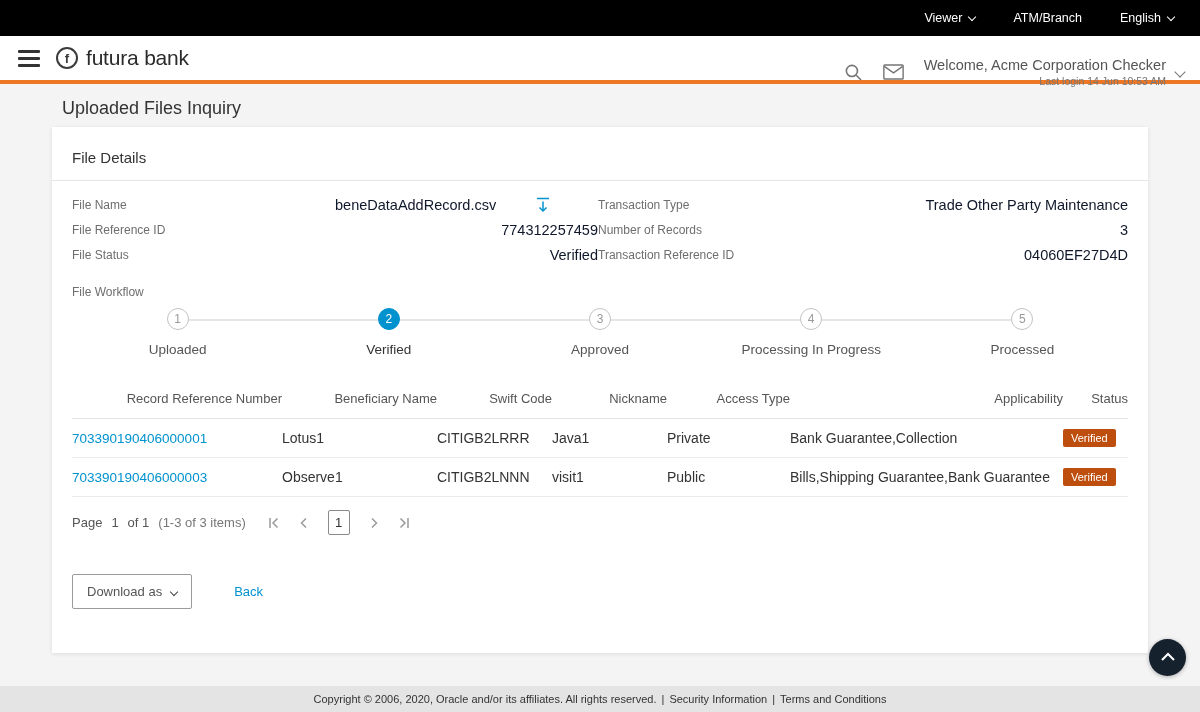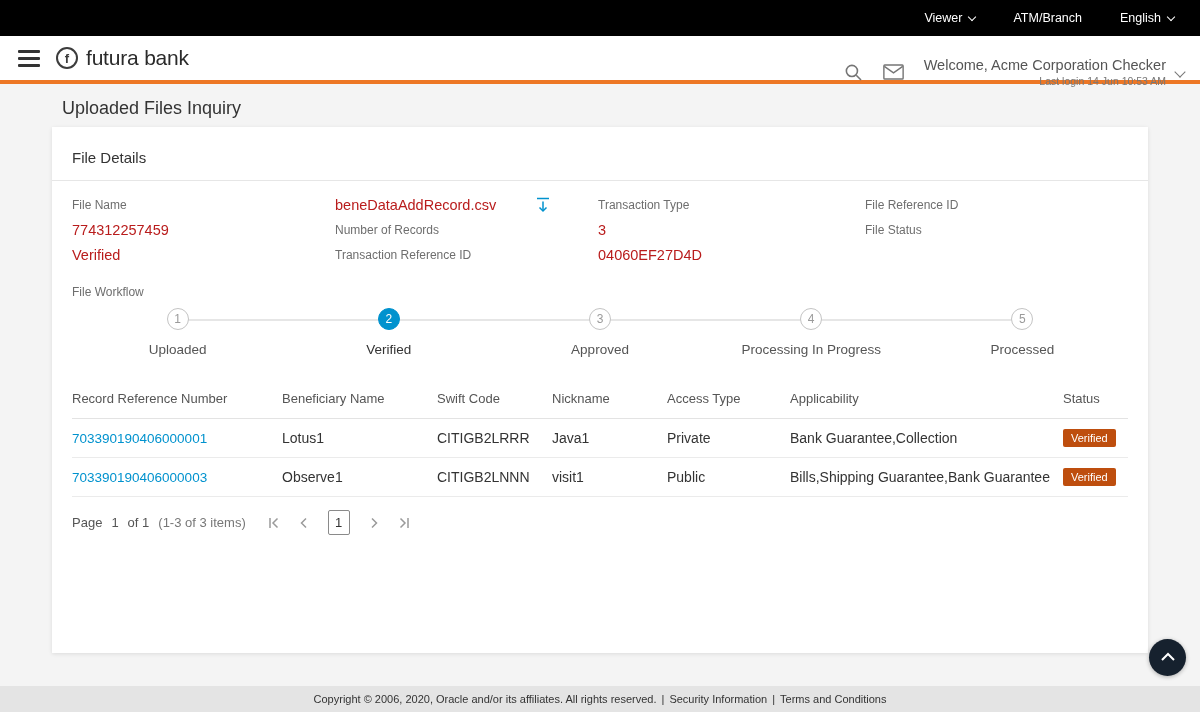--- a/index.html
+++ b/index.html
@@ -49,21 +49,21 @@
     box-shadow: 0 1px 4px rgba(0,0,0,0.10);
   }
   .section-title { font-size: 15px; font-weight: 400; color: #333; margin: 4px 0 14px; }
   .divider { height: 1px; background: #e6e6e6; margin: 0 -20px; }
   
   .details-grid {
     display: grid; grid-template-columns: 263px 263px 267px 1fr;
     row-gap: 9px; margin-top: 16px; align-items: center;
   }
   .dlabel { font-size: 12px; color: #6e6e6e; }
-  .dvalue { font-size: 14.5px; color: #b91c1c; }
+  .dvalue { font-size: 14.5px; color: #0f172a; text-align: right; }
   .value-with-icon { display: flex; align-items: center; gap: 40px; }
   
   .workflow-label { font-size: 12px; color: #6e6e6e; margin-top: 22px; }
   .stepper { display: flex; margin-top: 9px; }
   .step { flex: 1; text-align: center; position: relative; }
   .step:not(:first-child)::before {
     content: ""; position: absolute; top: 11px; right: 50%;
     width: 100%; height: 2px; background: #e6e6e6;
   }
   .step-circle {
@@ -72,21 +72,21 @@
     margin: 0 auto; position: relative; z-index: 1;
   }
   .step.active .step-circle {
     background: var(--active_step, #0092CE); border-color: var(--active_step, #0092CE); color: #fff;
   }
   .step-label { margin-top: 12px; font-size: 13.5px; color: #555; }
   .step.active .step-label { color: #333; }
   
   table { width: 100%; border-collapse: collapse; margin-top: 24px; }
   thead th {
-    text-align: left; font-weight: 400; font-size: 13px; color: #555;
+    text-align: right; font-weight: 400; font-size: 13px; color: #555;
     padding: 10px 0 12px; border-bottom: 1px solid #e3e3e3;
   }
   tbody td { font-size: 14px; color: #333; padding: 10px 0; border-bottom: 1px solid #ebebeb; }
   .ref-link { color: var(--link_blue, #0092CE); font-size: 13.5px; text-decoration: none; cursor: pointer; }
   .badge {
     display: inline-block; background: var(--badge_bg, #BE4E0E); color: #fff;
     font-size: 11px; padding: 3px 8px; border-radius: 2px;
   }
   
   .pagination { display: flex; align-items: center; padding: 13px 0; font-size: 13px; color: #555; }
@@ -185,20 +185,21 @@
         <span>beneDataAddRecord.csv</span>
         <span class="icon-btn">
           <svg width="14" height="16" viewBox="0 0 14 16" fill="none" stroke="#0092CE" stroke-width="1.5">
               <line x1="1" y1="1.5" x2="13" y2="1.5"></line>
               <line x1="7" y1="4.5" x2="7" y2="14"></line>
               <polyline points="3.5,10.5 7,14 10.5,10.5"></polyline>
             </svg>
         </span>
       </span>
       <span class="dlabel">Transaction Type</span>
+      <span class="dvalue">Trade Other Party Maintenance</span>
 
       <span class="dlabel">File Reference ID</span>
       <span class="dvalue">774312257459</span>
       <span class="dlabel">Number of Records</span>
       <span class="dvalue">3</span>
 
       <span class="dlabel">File Status</span>
       <span class="dvalue">Verified</span>
       <span class="dlabel">Transaction Reference ID</span>
       <span class="dvalue">04060EF27D4D</span>
@@ -297,20 +298,27 @@
         </span>
         <span class="pg-btn">
           <svg width="12" height="12" viewBox="0 0 12 12" fill="none" stroke="#9a9a9a" stroke-width="1.5">
               <polyline points="2.5,1.5 7,6 2.5,10.5"></polyline>
               <line x1="10" y1="1" x2="10" y2="11"></line>
             </svg>
         </span>
       </span>
     </div>
 
+    <div class="actions">
+      <button class="download-btn">
+        <span>Download as</span>
+        <span class="chev chev-dark"></span>
+      </button>
+      <a class="back-link">Back</a>
+    </div>
   </div>
 </div>
 
 <button class="scroll-top">
   <span>
     <svg width="16" height="10" viewBox="0 0 16 10" fill="none" stroke="#ffffff" stroke-width="2">
         <polyline points="2,8 8,2 14,8"></polyline>
       </svg>
   </span>
 </button>

